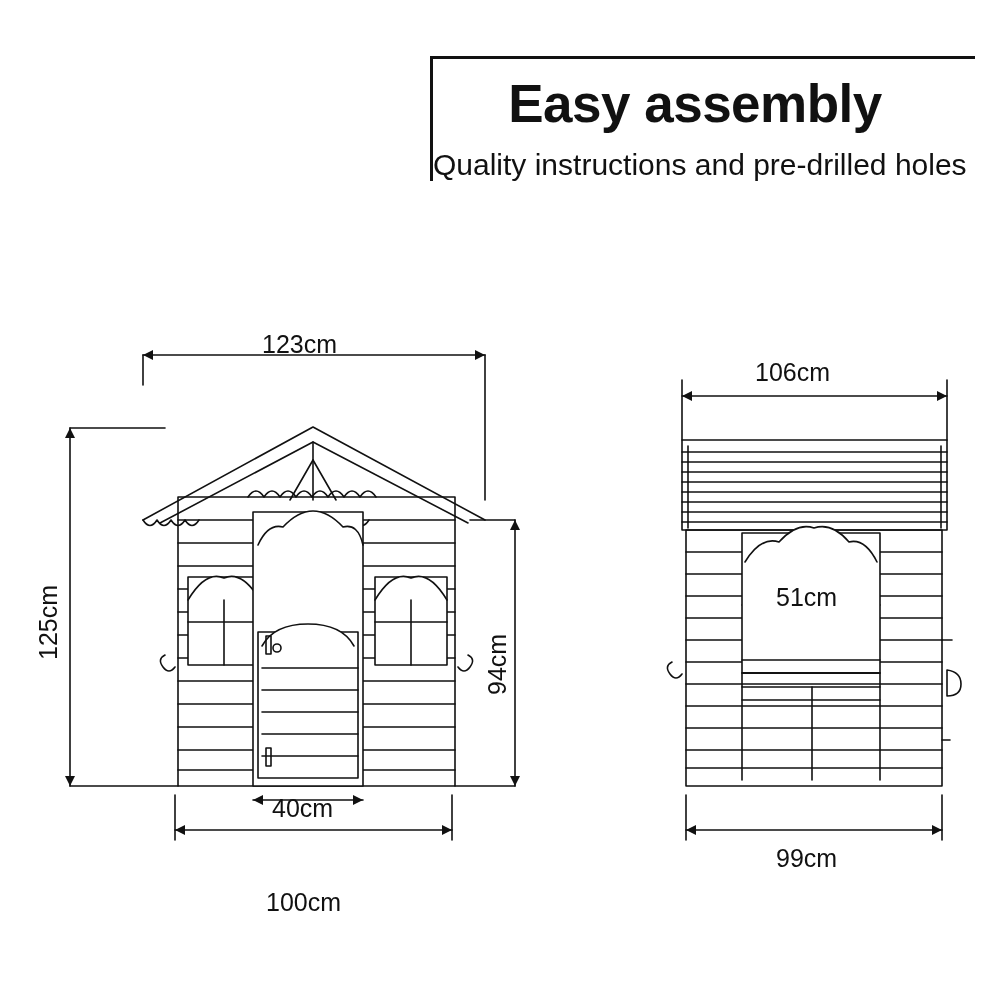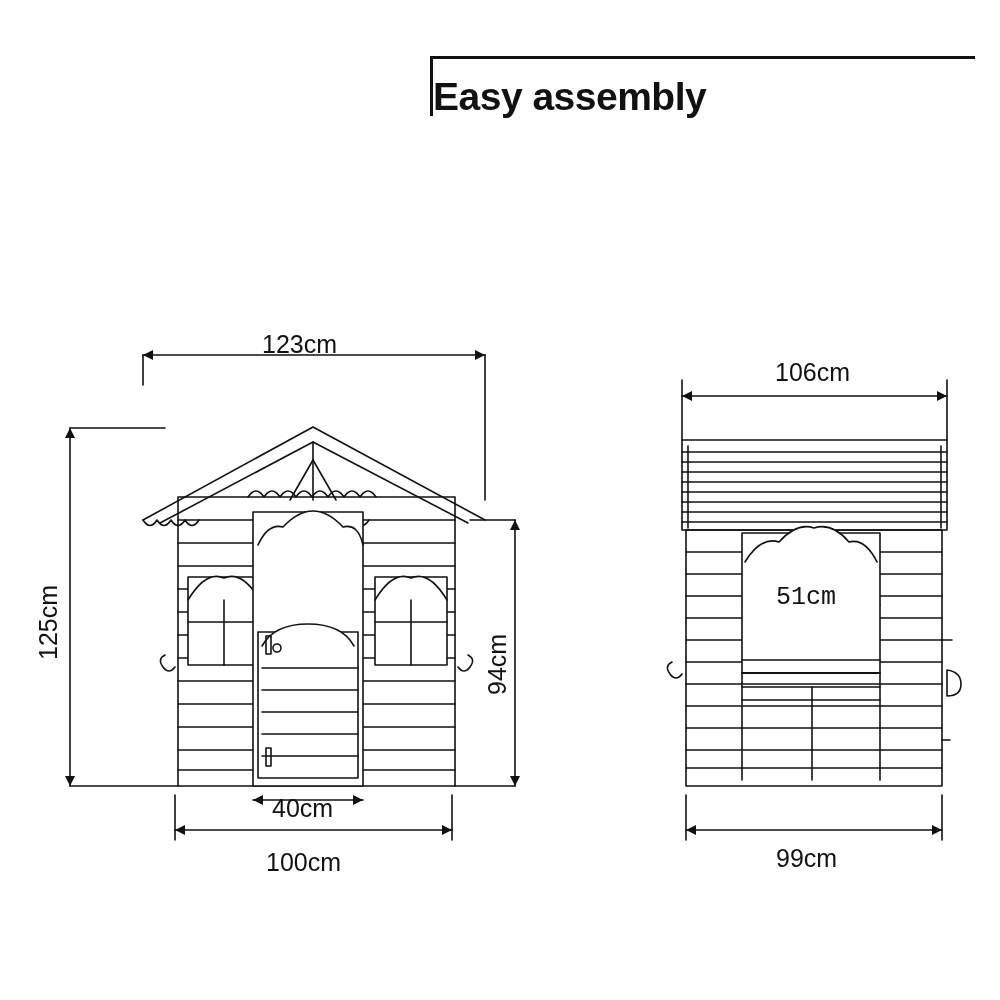--- a/index.html
+++ b/index.html
@@ -26,25 +26,25 @@
     position: absolute;
     left: 430px;
     top: 56px;
     width: 545px;
     box-sizing: border-box;
     border-top: 3px solid #111111;
     border-left: 3px solid #111111;
     padding: 18px 0 0 0;
   }
   .header-title {
-    font-size: 39px;
+    font-size: 53px;
     line-height: 1.0;
     font-weight: 700;
     letter-spacing: -0.5px;
-    text-align: left;
+    text-align: center;
     padding-right: 18px;
     margin: 0;
     white-space: nowrap;
   }
   .header-sub {
     font-size: 30px;
     line-height: 1.1;
     font-weight: 400;
     text-align: right;
     padding-right: 14px;
@@ -73,20 +73,21 @@
   }
   svg { display: block; }
 </style>
 </head>
 <body>
 
 <div id="page">
 
   <div class="header">
     <div class="header-title">Easy assembly</div>
+    <div class="header-sub">Quality instructions and pre-drilled holes</div>
   </div>
 
   <div class="drawing">
 
     <svg width="1000" height="1000" viewBox="0 0 1000 1000">
       <g fill="none" stroke="#111111" stroke-width="1.6" stroke-linecap="round" stroke-linejoin="round">
 
         <line x1="143" y1="355" x2="485" y2="355"></line>
         <path d="M143 355 l10 -5 v10 z" fill="#111" stroke="none"></path>
         <path d="M485 355 l-10 -5 v10 z" fill="#111" stroke="none"></path>
@@ -232,22 +233,22 @@
     </svg>
 
     <div class="dim-label" style="left:262px; top:330px;">123cm</div>
 
     <div class="dim-label vertical" style="left:34px; top:660px;">125cm</div>
 
     <div class="dim-label vertical" style="left:483px; top:695px;">94cm</div>
 
     <div class="dim-label" style="left:272px; top:782px;margin-top:12px;">40cm</div>
 
-    <div class="dim-label" style="left:266px; top:848px;">100cm</div>
-
-    <div class="dim-label" style="left:755px; top:358px;margin-left:20px;">106cm</div>
-
-    <div class="dim-label" style="left:776px; top:583px;font-family:Liberation Mono, monospace;">51cm</div>
+    <div class="dim-label" style="left:266px; top:888px;">100cm</div>
+
+    <div class="dim-label" style="left:755px; top:358px;">106cm</div>
+
+    <div class="dim-label" style="left:776px; top:583px;">51cm</div>
 
     <div class="dim-label" style="left:776px; top:844px;">99cm</div>
 
   </div>
 </div>
 
 </body></html>

